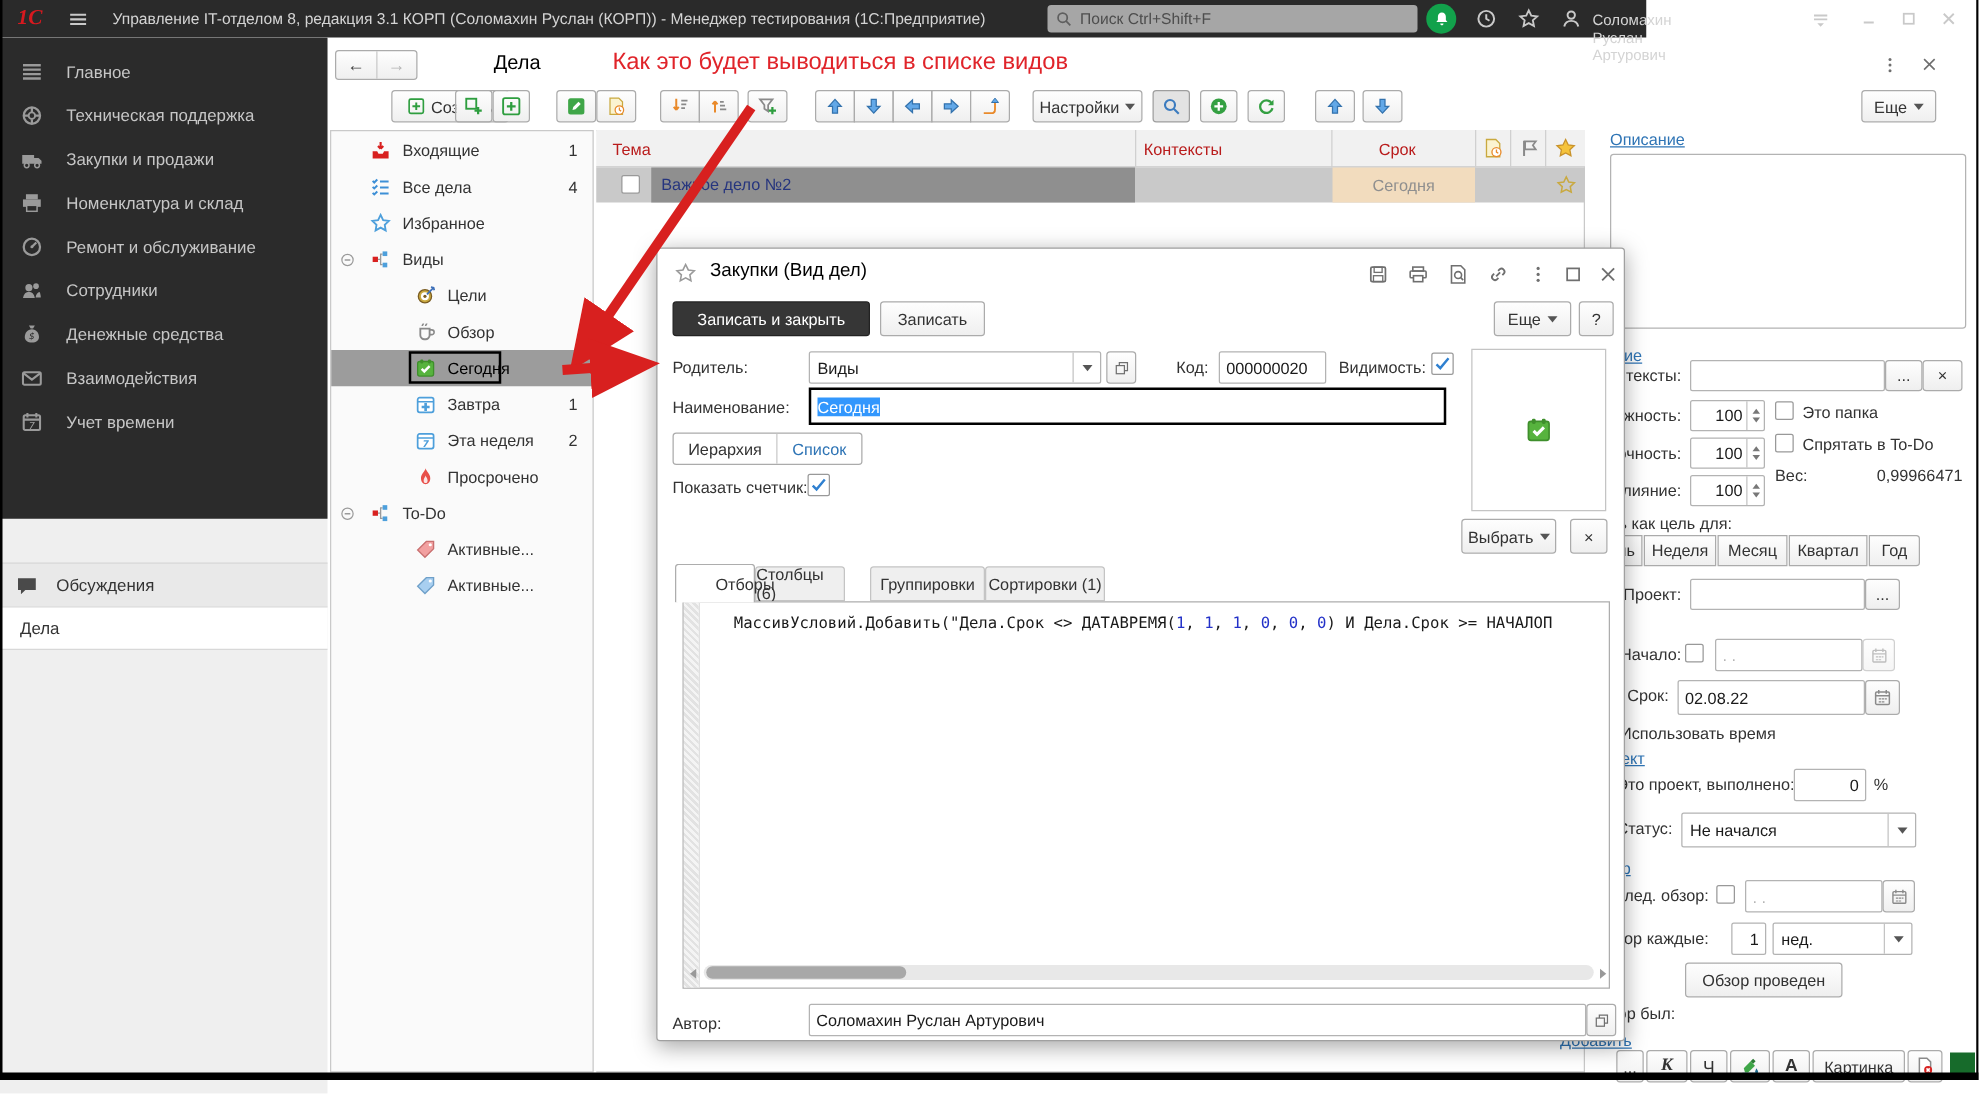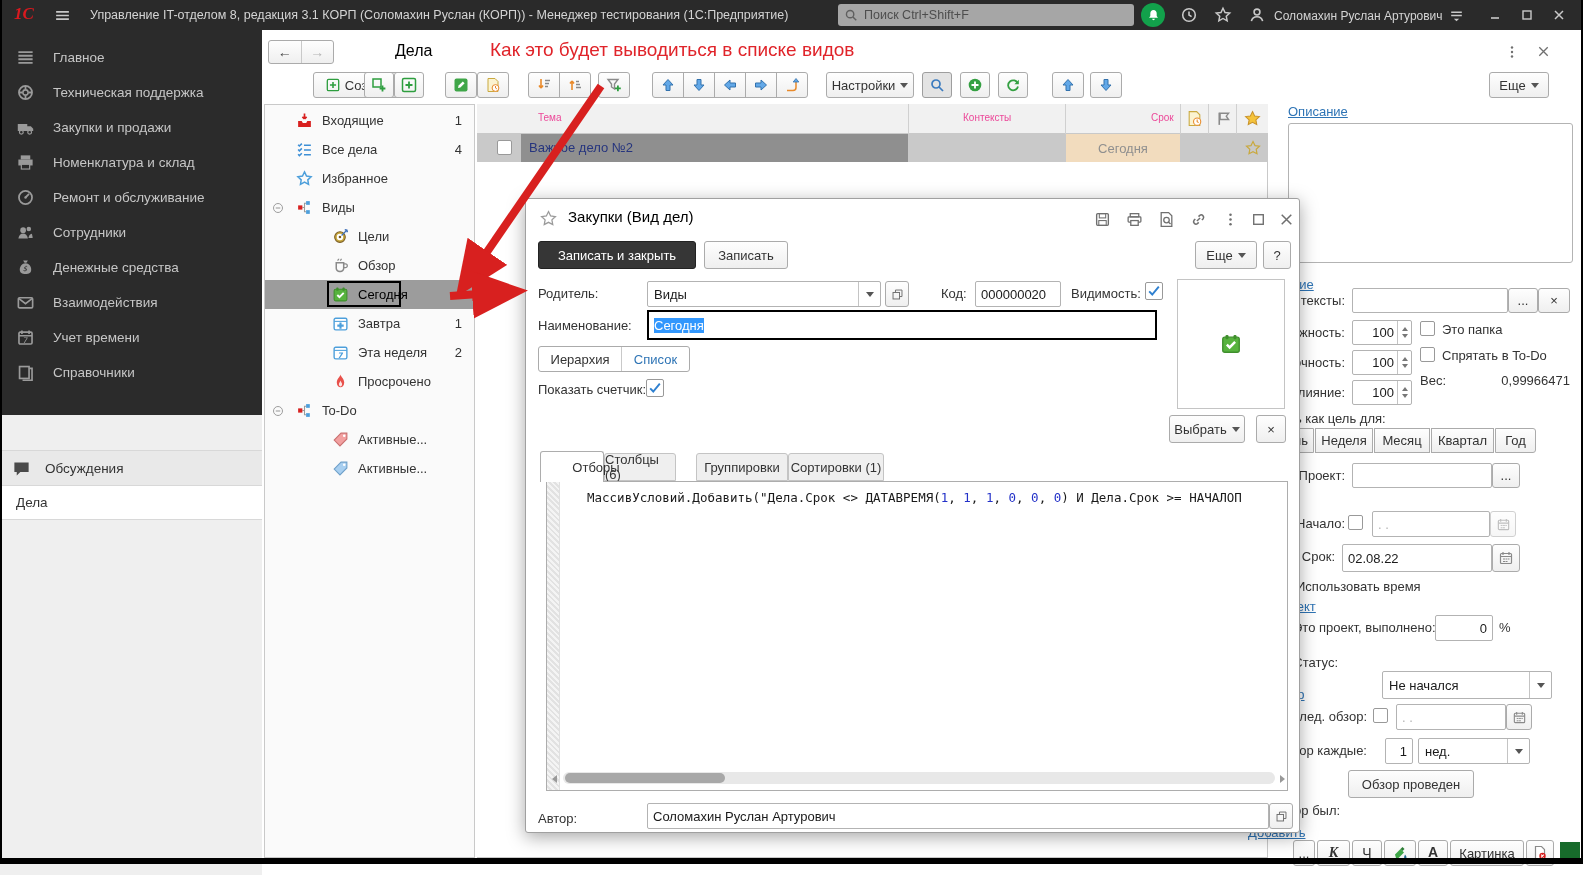--- a/index.html
+++ b/index.html
@@ -24,32 +24,32 @@
        height:100%;width:13px;align-items:center;margin-left:auto;}
   .sp-u{width:0;height:0;border-left:3.5px solid transparent;border-right:3.5px solid transparent;border-bottom:4px solid #777;}
   .sp-d{width:0;height:0;border-left:3.5px solid transparent;border-right:3.5px solid transparent;border-top:4px solid #777;}
   .combocol{display:flex;align-items:center;justify-content:center;border-left:1px solid #C4C4C4;height:100%;width:21px;margin-left:auto;}
   .sbrow{position:absolute;left:0;width:262px;height:35px;display:flex;align-items:center;color:#C6C6C6;font-size:13.5px;cursor:pointer;}
   .sbrow .ico{margin-left:16px;width:19px;height:19px;}
   .sbrow span{margin-left:18px;}
   .trow{position:absolute;left:265px;width:209px;height:29px;cursor:pointer;}
   .tlab{position:absolute;top:7px;font-size:13px;color:#333;white-space:nowrap;}
   .tcnt{position:absolute;left:436px;top:7px;width:26px;text-align:right;font-size:13px;color:#333;}
-  .hdrtxt{position:absolute;font-size:10px;color:#ec4899;margin-left:48px;}
+  .hdrtxt{position:absolute;font-size:13px;color:#b91c1c;}
   .tab{position:absolute;box-sizing:border-box;display:flex;align-items:center;justify-content:center;
        font-size:13px;color:#333;border:1px solid #C4C4C4;background:#EFEFEF;height:28px;cursor:pointer;border-radius:3px 3px 0 0;}
   .tab.active{background:#fff;border:1px solid #ADADAD;border-bottom:none;height:31px;z-index:3;}
   .dlg-ico{position:absolute;width:17px;height:17px;cursor:pointer;}
 </style>
 </head>
 <body>
 
 <div id="win">
 
-  <div class="ab" style="left:0;top:0;width:1583px;height:30px;background:#2A2A2A;">
+  <div class="ab" style="left:0;top:0;width:1317px;height:30px;background:#2A2A2A;">
     <span class="ab" style="left:14px;top:4px;font-size:17px;font-weight:bold;font-style:italic;color:#D8191F;font-family:'Liberation Serif',serif;">1С</span>
     <i class="ico ab" style="left:54px;top:7px;width:17px;height:17px;">
         <svg viewBox="0 0 16 16">
           <path d="M2 4.5h12M2 8h12M2 11.5h12" stroke="#C9C9C9" stroke-width="1.6" fill="none"></path>
         </svg>
       </i>
     <span class="ab" style="left:90px;top:8px;font-size:12.5px;color:#D4D4D4;white-space:nowrap;">Управление IT-отделом 8, редакция 3.1 КОРП (Соломахин Руслан (КОРП))  - Менеджер тестирования (1С:Предприятие)</span>
     <div class="ab" style="left:838px;top:4px;width:296px;height:22px;background:#A6A6A6;border-radius:3px;display:flex;align-items:center;">
       <i class="ico" style="width:14px;height:14px;margin-left:6px;">
           <svg viewBox="0 0 16 16">
@@ -191,29 +191,20 @@
     </div>
   <div class="sbrow" style="top:320px;">
       <i class="ico">
         <svg viewBox="0 0 16 16">
           <rect x="2.5" y="3.5" width="11" height="10" rx="1" fill="none" stroke="#9a9a9a" stroke-width="1.4"></rect>
           <path d="M5 2v3M11 2v3M2.5 6.5h11" stroke="#9a9a9a" stroke-width="1.4"></path>
           <text x="8" y="12.6" font-size="6.5" fill="#9a9a9a" text-anchor="middle" font-family="DejaVu Sans">7</text>
         </svg>
       </i>
       <span>Учет времени</span>
-    </div>
-  <div class="sbrow" style="top:355px;">
-      <i class="ico">
-        <svg viewBox="0 0 16 16">
-          <rect x="3" y="3" width="8" height="10" fill="none" stroke="#9a9a9a" stroke-width="1.4"></rect>
-          <path d="M11 4.5h2.5v10H5.5" fill="none" stroke="#9a9a9a" stroke-width="1.4"></path>
-        </svg>
-      </i>
-      <span>Справочники</span>
     </div>
   <div class="sbrow" style="top:450px;background:#E9E9E9;color:#333;border-top:1px solid #D8D8D8;">
       <i class="ico" style="margin-left:12px;">
         <svg viewBox="0 0 16 16">
           <path d="M2 3h12v8H7l-3 2.8V11H2z" fill="#4a4a4a"></path>
         </svg>
       </i>
       <span style="margin-left:14px;">Обсуждения</span>
     </div>
   <div class="sbrow" style="top:485px;height:33px;background:#FFFFFF;color:#333;border-top:1px solid #D8D8D8;border-bottom:1px solid #D8D8D8;">
@@ -679,21 +670,21 @@
   <div class="chk" style="left:1274px;top:579px;width:15px;height:15px;"></div>
   <span class="lbl" style="left:1296px;top:579px;">Использовать время</span>
   <span class="lnk" style="left:1273px;top:599px;">Проект</span>
   <span class="lbl" style="left:1293px;top:620px;">Это проект, выполнено:</span>
   <div class="fld" style="left:1435px;top:615px;width:58px;height:26px;justify-content:flex-end;">
       <span>0</span>
     </div>
   <span class="lbl" style="left:1499px;top:620px;">%</span>
 
   <span class="lbl" style="left:1238px;top:655px;width:100px;text-align:right;">Статус:</span>
-  <div class="fld" style="left:1345px;top:671px;width:170px;height:28px;padding:0 0 0 6px;margin-left:37px;">
+  <div class="fld" style="left:1345px;top:650px;width:188px;height:28px;padding:0 0 0 6px;">
       <span>Не начался</span>
       <span class="combocol">
         <span class="tri-dn"></span>
       </span>
     </div>
 
   <span class="lnk" style="left:1267px;top:687px;">Обзор</span>
   <span class="lbl" style="left:1262px;top:709px;width:105px;text-align:right;">След. обзор:</span>
   <div class="chk" style="left:1373px;top:708px;width:15px;height:15px;"></div>
   <div class="fld" style="left:1396px;top:704px;width:110px;height:26px;color:#B5B5B5;">

